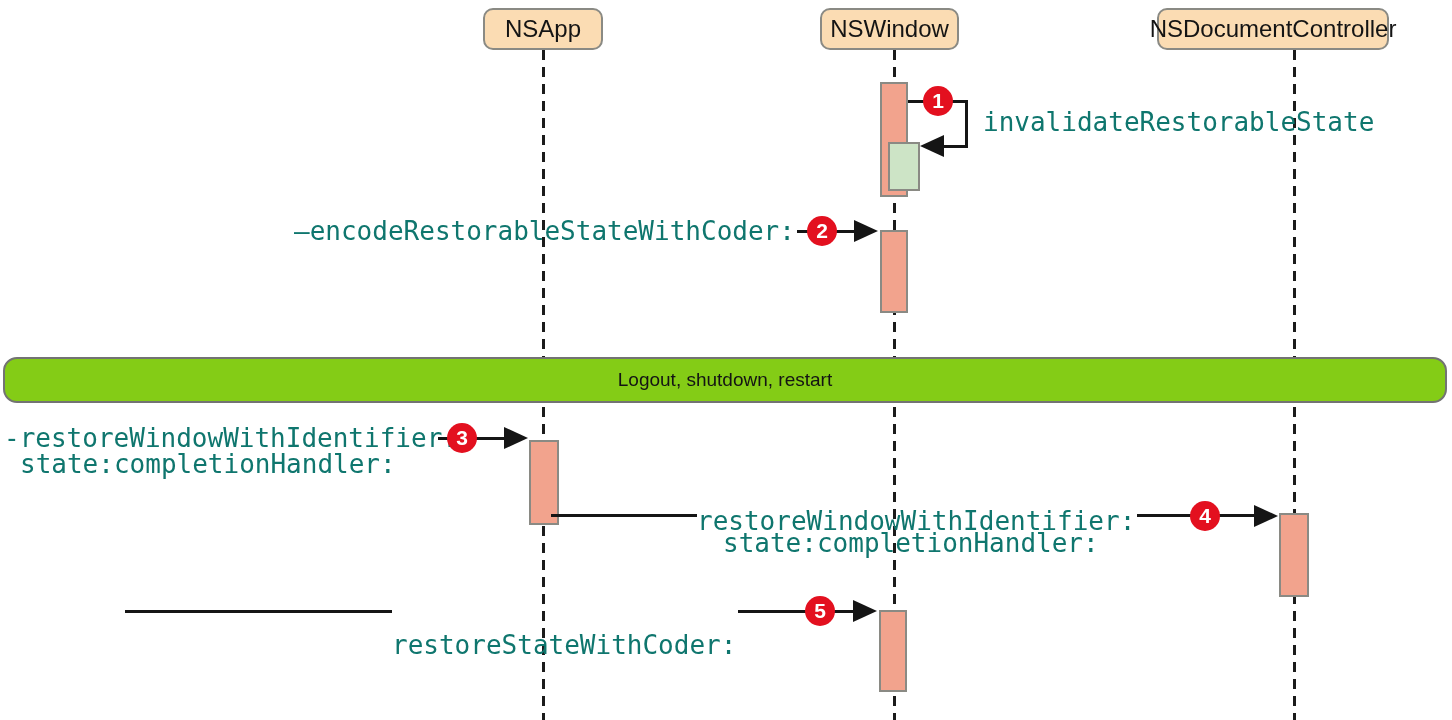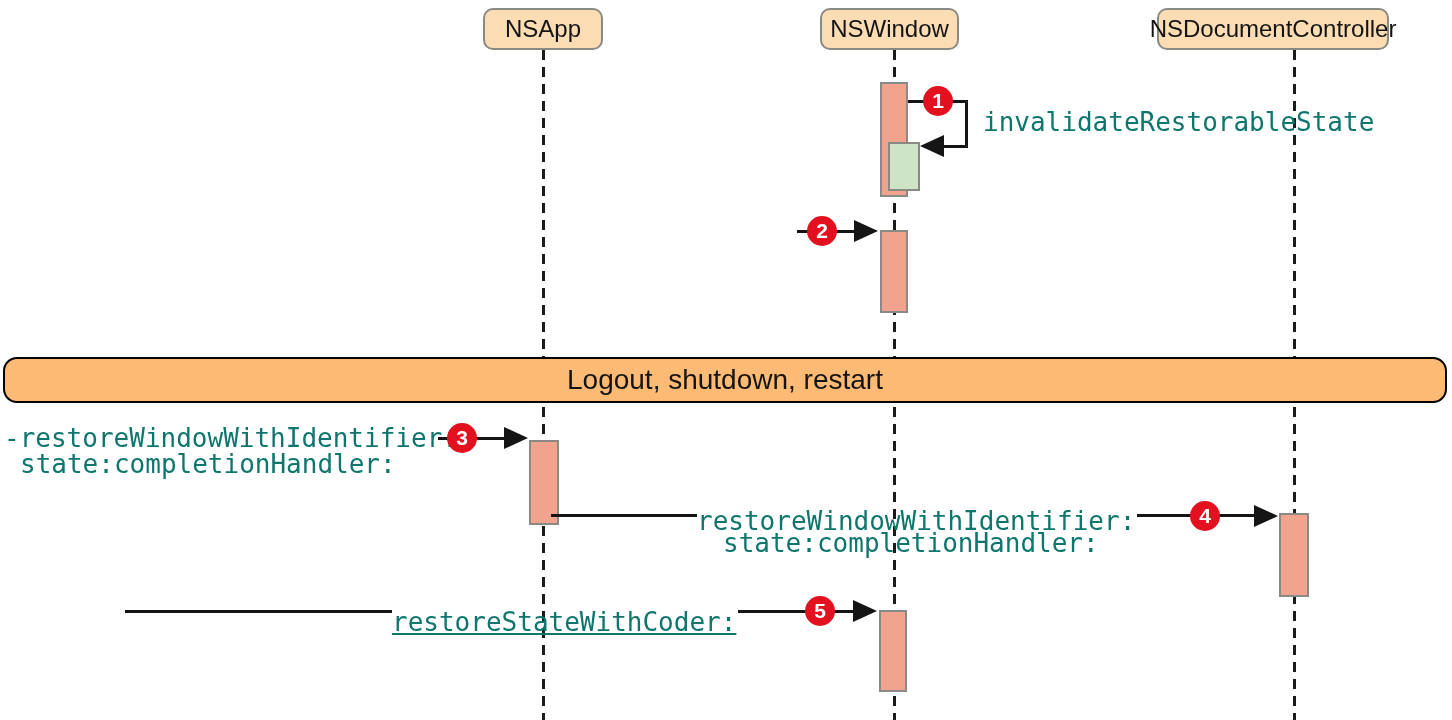--- a/index.html
+++ b/index.html
@@ -31,28 +31,28 @@
     justify-content: center;
     font-size: 24px;
     color: #141414;
   }
   .band {
     position: absolute;
     left: 3px;
     top: 357px;
     width: 1444px;
     height: 46px;
-    background: #fdba74;
-    border: 2px solid #000000;
+    background: #84cc16;
+    border: 2px solid #737373;
     border-radius: 14px;
     box-sizing: border-box;
     display: flex;
     align-items: center;
     justify-content: center;
-    font-size: 28px;
+    font-size: 19px;
     color: #141414;
   }
   .bar {
     position: absolute;
     background: #f2a38d;
     border: 2px solid #8a8a84;
     box-sizing: border-box;
   }
   .bar.nested { background: #cde4c6; }
   .mline { position: absolute; background: #151515; height: 3px; }
@@ -121,20 +121,21 @@
 
   <div class="mline" style="left:908px; top:100px; width:60px;"></div>
   <div class="mline vert" style="left:965px; top:100px; height:47px;"></div>
   <div class="mline" style="left:942px; top:145px; width:26px;"></div>
   <div class="arrow-left" style="left:920px; top:135px;"></div>
   <div class="badge" style="left:923px; top:86px;">
     <span>1</span>
   </div>
   <div class="mlabel" style="left:983px; top:108px;">invalidateRestorableState</div>
 
+  <div class="mlabel" style="left:294px; top:217px;">—encodeRestorableStateWithCoder:</div>
   <div class="mline" style="left:797px; top:230px; width:59px;"></div>
   <div class="arrow-right" style="left:854px; top:220px;"></div>
   <div class="badge" style="left:807px; top:216px;">
     <span>2</span>
   </div>
 
   <div class="mlabel" style="left:4px; top:424px;">-restoreWindowWithIdentifier:</div>
   <div class="mlabel" style="left:20px; top:450px;">state:completionHandler:</div>
   <div class="mline" style="left:438px; top:437px; width:70px;"></div>
   <div class="arrow-right" style="left:504px; top:427px;"></div>
@@ -145,20 +146,20 @@
   <div class="mline" style="left:551px; top:514px; width:146px;"></div>
   <div class="mlabel" style="left:697px; top:507px;">restoreWindowWithIdentifier:</div>
   <div class="mlabel" style="left:723px; top:529px;">state:completionHandler:</div>
   <div class="mline" style="left:1137px; top:514px; width:120px;"></div>
   <div class="arrow-right" style="left:1254px; top:505px;"></div>
   <div class="badge" style="left:1190px; top:501px;">
     <span>4</span>
   </div>
 
   <div class="mline" style="left:125px; top:610px; width:267px;"></div>
-  <div class="mlabel" style="left:392px; top:608px;text-decoration:underline;">restoreStateWithCoder:</div>
+  <div class="mlabel" style="left:392px; top:631px;">restoreStateWithCoder:</div>
   <div class="mline" style="left:738px; top:610px; width:118px;"></div>
   <div class="arrow-right" style="left:853px; top:600px;"></div>
   <div class="badge" style="left:805px; top:596px;">
     <span>5</span>
   </div>
 
 </div>
 
 </body></html>

